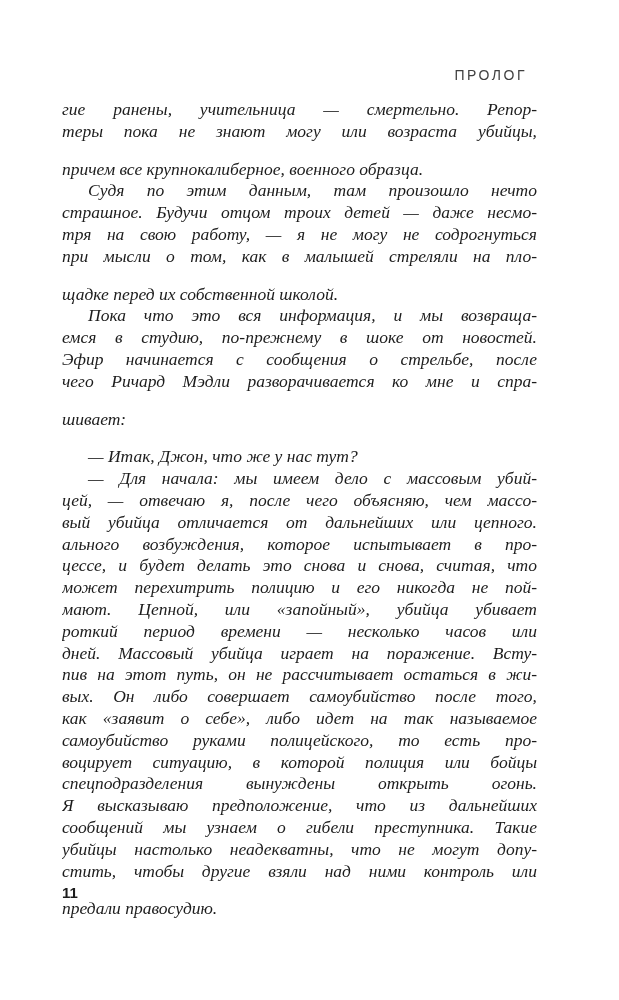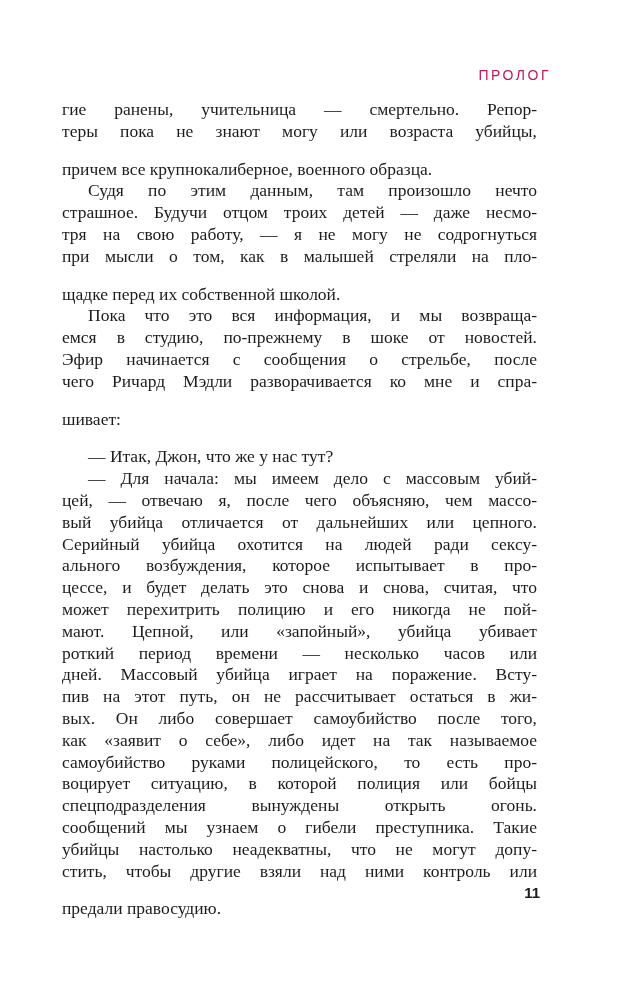--- a/index.html
+++ b/index.html
@@ -10,58 +10,58 @@
   .page {
     position: relative;
     width: 619px;
     height: 1000px;
     background: #ffffff;
     overflow: hidden;
     font-family: "Liberation Serif", "DejaVu Serif", serif;
   }
   .running-header {
     position: absolute;
-    left: 76px;
+    left: 52px;
     top: 67px;
     width: 475px;
     text-align: right;
     font-family: "Liberation Sans", "DejaVu Sans", sans-serif;
     font-size: 14px;
     letter-spacing: 2.5px;
-    color: #be185d;
+    color: #404040;
   }
   .text-block {
     position: absolute;
     left: 62px;
     top: 99px;
     width: 475px;
     font-size: 17.5px;
     line-height: 21.8px;
     color: #1c1c1c;
+    font-style: italic;
   }
   .line {
     height: 21.8px;
     overflow: hidden;
     text-align: justify;
     text-align-last: justify;
     white-space: normal;
   }
   .line.last {
     text-align-last: left;
     margin-top: 16px;
   }
   .line.indent {
     text-indent: 26px;
   }
   .page-number {
     position: absolute;
     left: 62px;
     top: 884px;
     width: 478px;
-    text-align: right;
     font-family: "Liberation Sans", "DejaVu Sans", sans-serif;
     font-weight: bold;
     font-size: 15px;
     color: #1c1c1c;
   }
 </style>
 </head>
 <body>
 
 <div class="page">
@@ -78,33 +78,33 @@
       <div class="line last">щадке перед их собственной школой.</div>
       <div class="line indent">Пока что это вся информация, и мы возвраща-</div>
       <div class="line">емся в студию, по-прежнему в шоке от новостей.</div>
       <div class="line">Эфир начинается с сообщения о стрельбе, после</div>
       <div class="line">чего Ричард Мэдли разворачивается ко мне и спра-</div>
       <div class="line last">шивает:</div>
       <div class="line indent last">— Итак, Джон, что же у нас тут?</div>
       <div class="line indent">— Для начала: мы имеем дело с массовым убий-</div>
       <div class="line">цей, — отвечаю я, после чего объясняю, чем массо-</div>
       <div class="line">вый убийца отличается от дальнейших или цепного.</div>
-      <div class="line">Серийный убийца охотится на людей ради сексу-</div>
       <div class="line">ального возбуждения, которое испытывает в про-</div>
       <div class="line">цессе, и будет делать это снова и снова, считая, что</div>
       <div class="line">может перехитрить полицию и его никогда не пой-</div>
       <div class="line">мают. Цепной, или «запойный», убийца убивает</div>
       <div class="line">роткий период времени — несколько часов или</div>
       <div class="line">дней. Массовый убийца играет на поражение. Всту-</div>
       <div class="line">пив на этот путь, он не рассчитывает остаться в жи-</div>
       <div class="line">вых. Он либо совершает самоубийство после того,</div>
       <div class="line">как «заявит о себе», либо идет на так называемое</div>
       <div class="line">самоубийство руками полицейского, то есть про-</div>
       <div class="line">воцирует ситуацию, в которой полиция или бойцы</div>
       <div class="line">спецподразделения вынуждены открыть огонь.</div>
+      <div class="line">Я высказываю предположение, что из дальнейших</div>
       <div class="line">сообщений мы узнаем о гибели преступника. Такие</div>
       <div class="line">убийцы настолько неадекватны, что не могут допу-</div>
       <div class="line">стить, чтобы другие взяли над ними контроль или</div>
       <div class="line last">предали правосудию.</div>
     </div>
 
   <div class="page-number">11</div>
 </div>
 
 </body></html>

